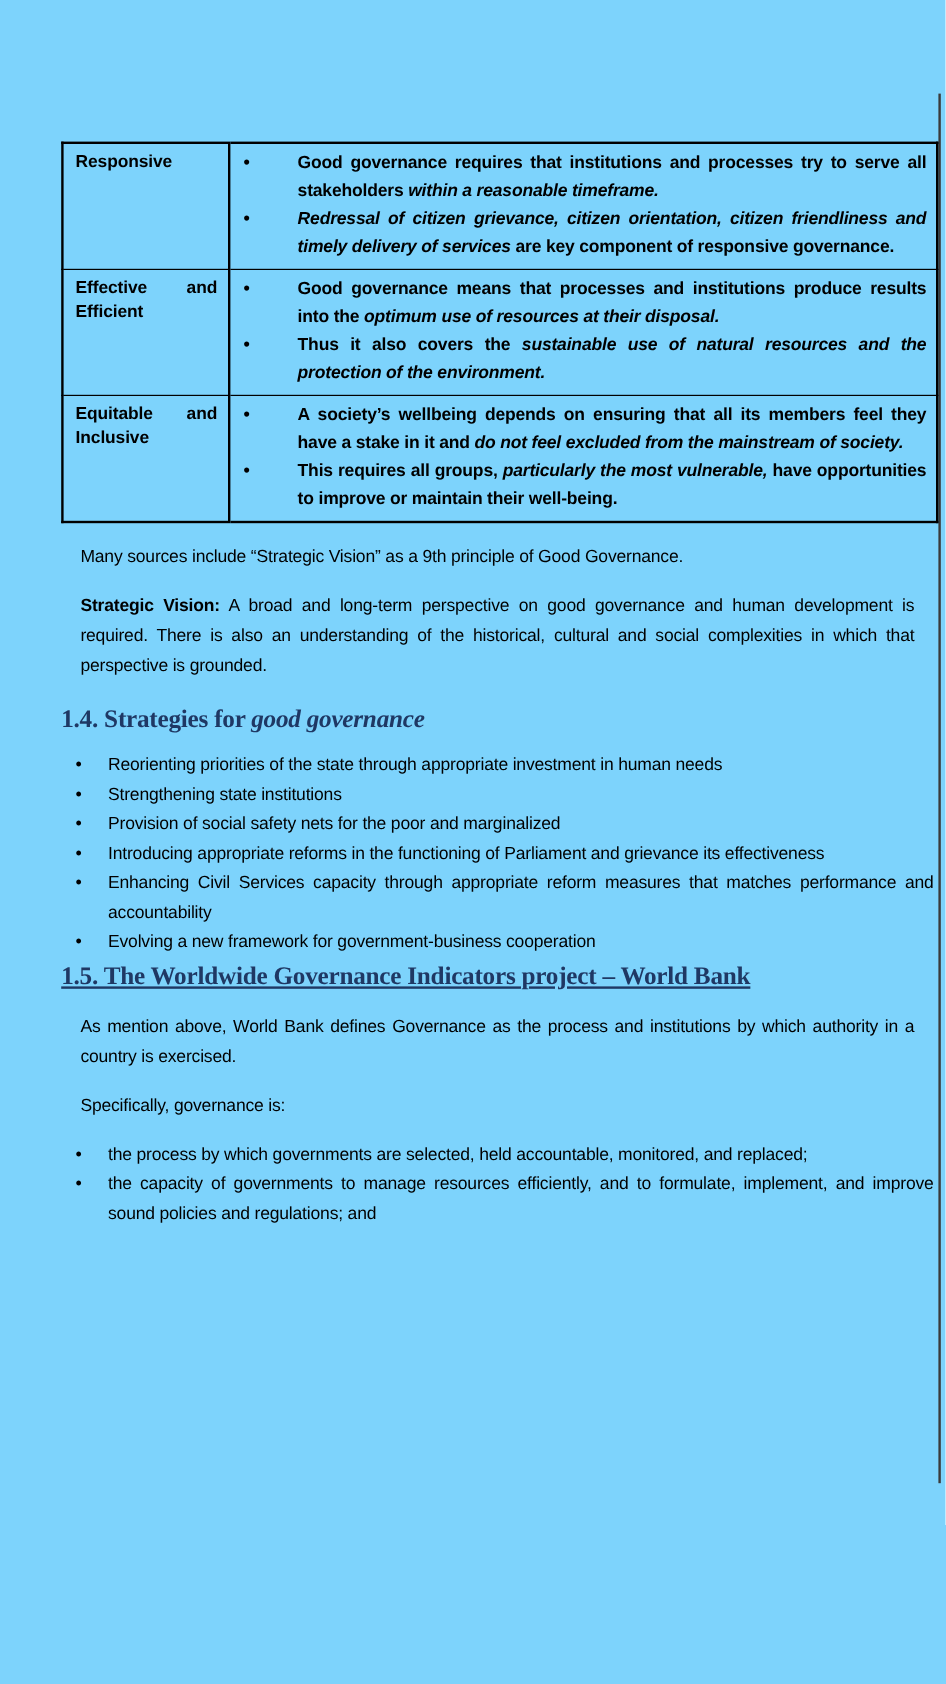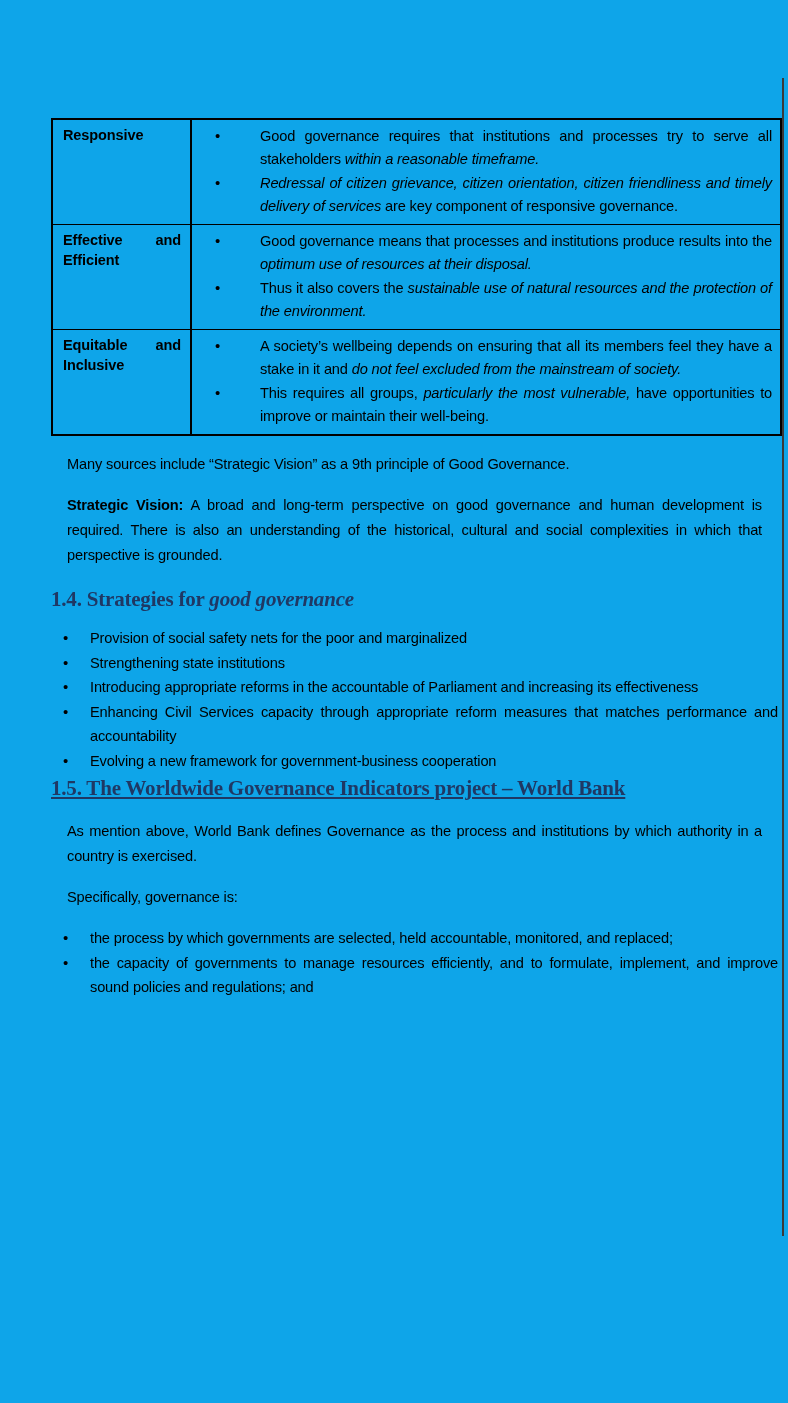--- a/index.html
+++ b/index.html
@@ -10,21 +10,21 @@
   }
   body {
     font-family: "Liberation Sans", sans-serif;
     color: #000000;
   }
   .page {
     position: relative;
     width: 788px;
     height: 1403px;
     margin: 0 auto;
-    background: #0ea5e9;
+    background: #7dd3fc;
     overflow: hidden;
   }
   
   .page-edge-rule {
     position: absolute;
     left: 782px;
     top: 78px;
     width: 2px;
     height: 1158px;
     background: #3a3a3a;
@@ -65,25 +65,26 @@
     letter-spacing: -0.1px;
   }
   .desc-list {
     list-style: none;
     margin: 0;
     padding: 5px 8px 6px 0;
   }
   .desc-list li {
     position: relative;
     padding-left: 56px;
-    margin: 0 0 1px 12px;
+    margin: 0 0 1px 0;
     font-size: 14.6px;
     line-height: 23px;
     text-align: justify;
     letter-spacing: -0.15px;
+    font-weight: bold;
   }
   .desc-list li:last-child { margin-bottom: 0; }
   .desc-list li::before {
     content: "\2022";
     position: absolute;
     left: 11px;
     top: -1px;
     font-size: 15px;
     line-height: 23px;
   }
@@ -190,23 +191,24 @@
       </tbody>
     </table>
 
     <p class="body gap-after-table">Many sources include “Strategic Vision” as a 9th principle of Good Governance.</p>
 
     <p class="body gap-p"><b>Strategic Vision:</b><span> A broad and long-term perspective on good governance and human development is required. There is also an understanding of the historical, cultural and social complexities in which that perspective is grounded.</span></p>
 
     <h2 class="section h-gap-1"><span>1.4.</span><span> Strategies for </span><span class="ital">good governance</span></h2>
 
     <ul class="bl tight">
+      <li>Reorienting priorities of the state through appropriate investment in human needs</li>
+      <li>Strengthening state institutions</li>
       <li>Provision of social safety nets for the poor and marginalized</li>
-      <li>Strengthening state institutions</li>
-      <li class="just">Introducing appropriate reforms in the accountable of Parliament and increasing its effectiveness</li>
+      <li class="just">Introducing appropriate reforms in the functioning of Parliament and grievance its effectiveness</li>
       <li class="just">Enhancing Civil Services capacity through appropriate reform measures that matches performance and accountability</li>
       <li>Evolving a new framework for government-business cooperation</li>
     </ul>
 
     <h2 class="section h-gap-2">1.5. The Worldwide Governance Indicators project – World Bank</h2>
 
     <p class="body gap-p">As mention above, World Bank defines Governance as the process and institutions by which authority in a country is exercised.</p>
 
     <p class="body gap-p">Specifically, governance is:</p>
 

